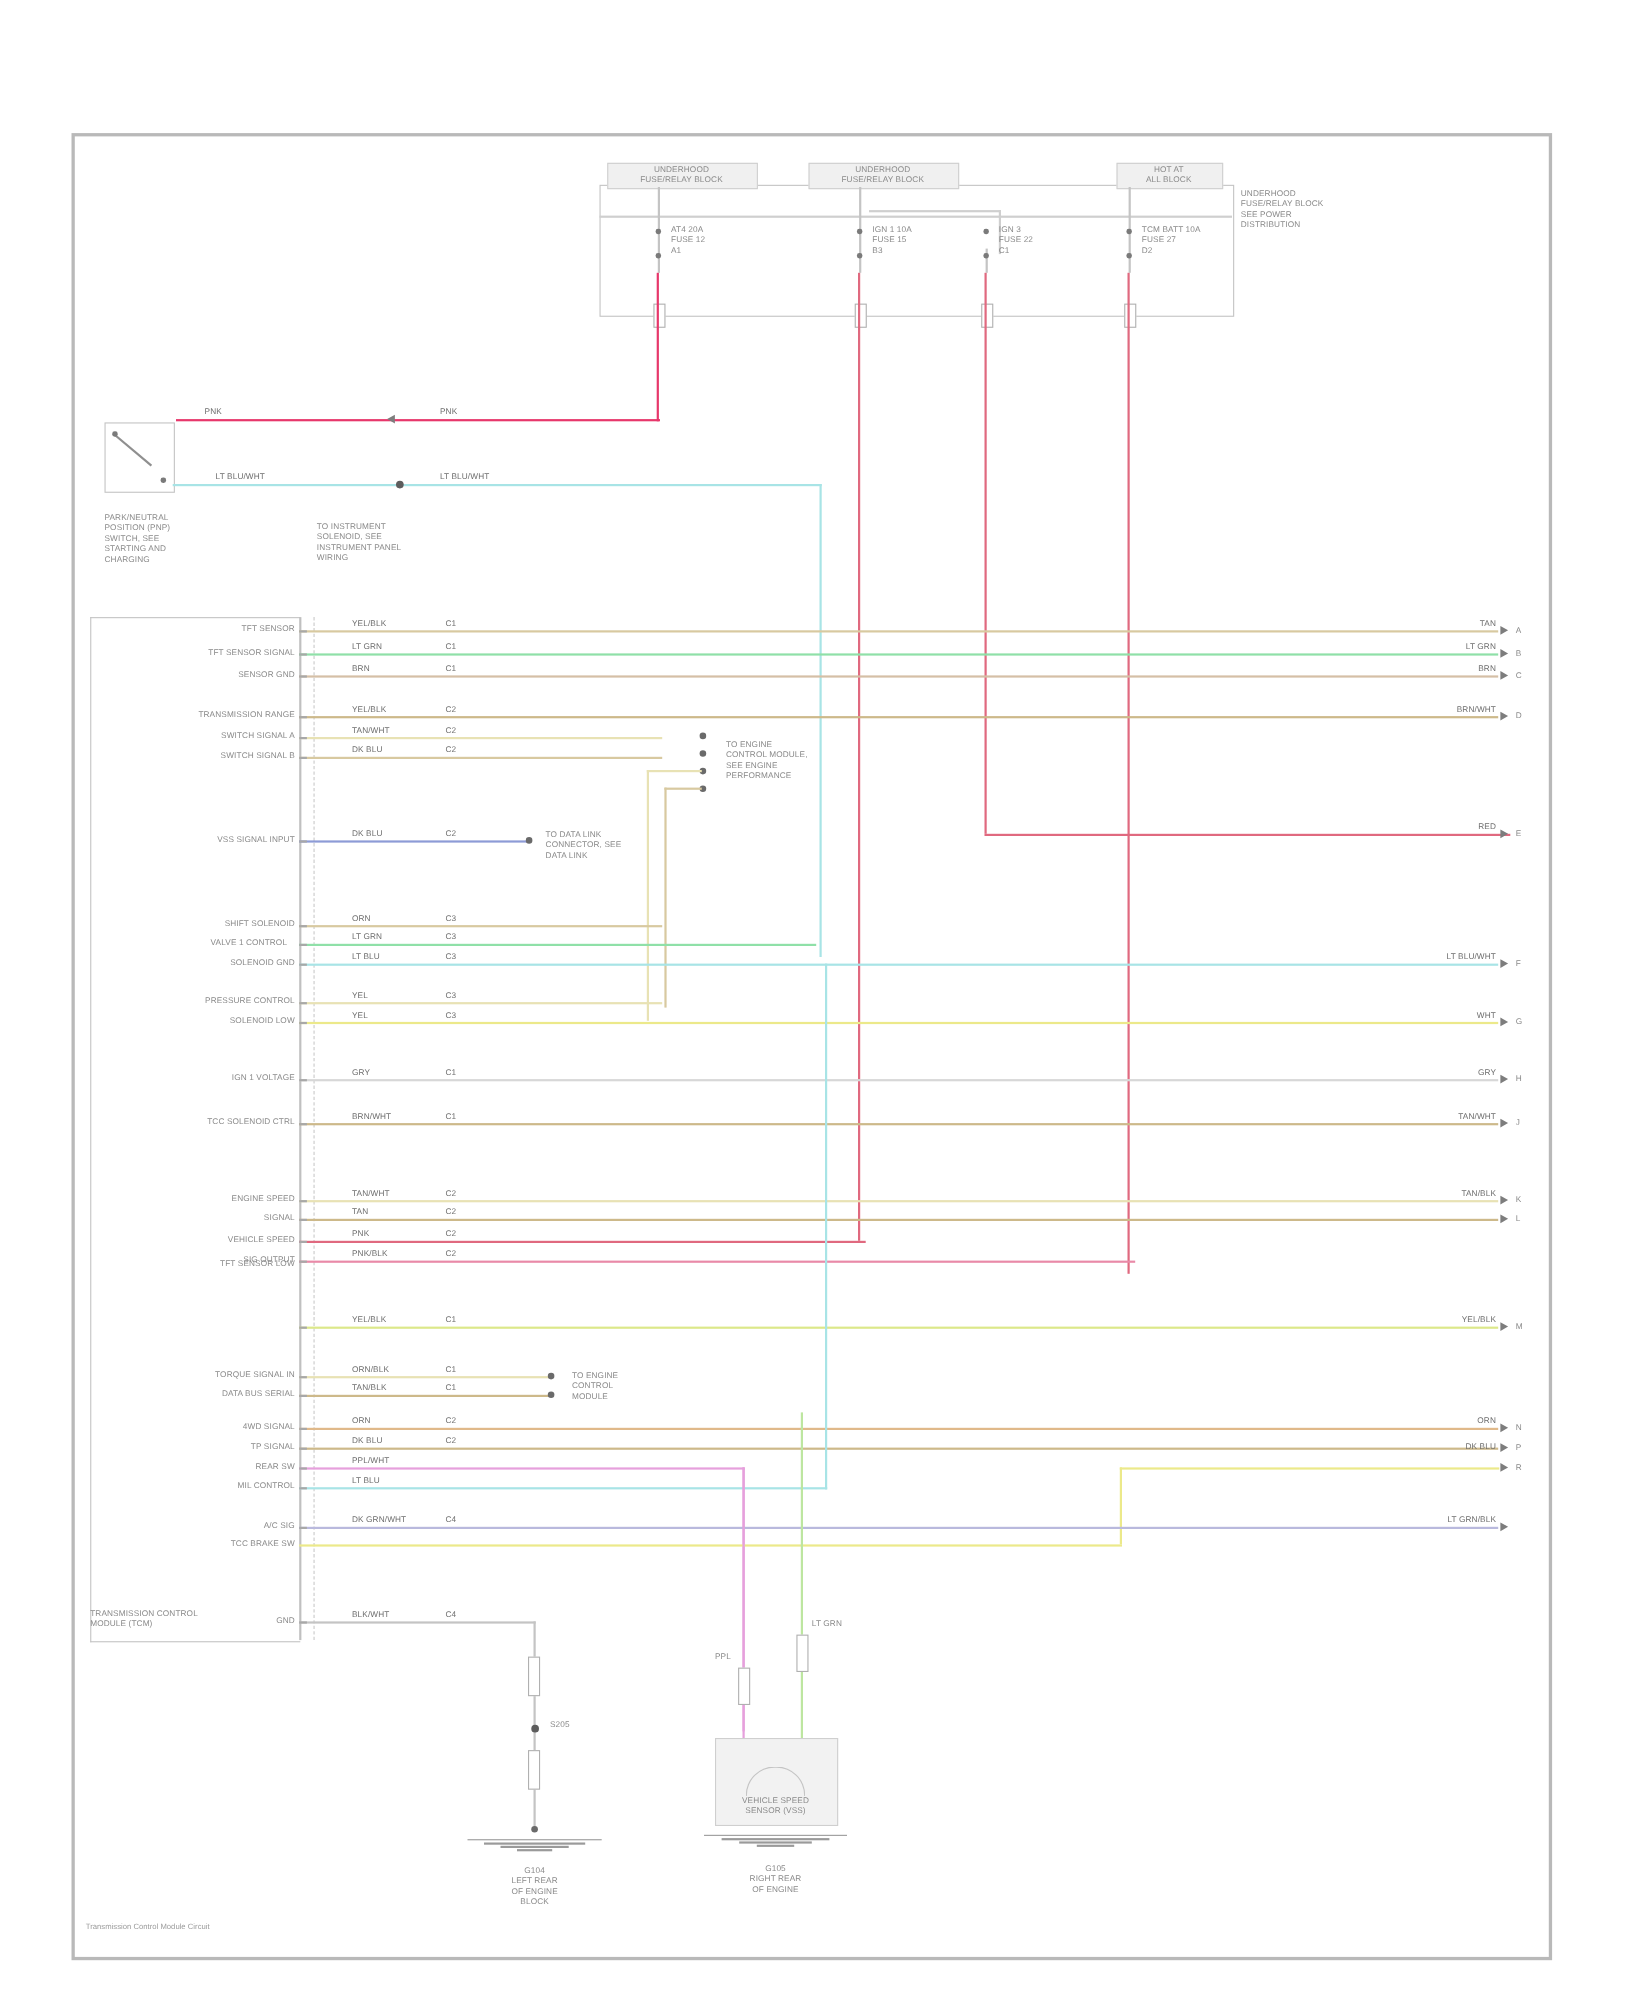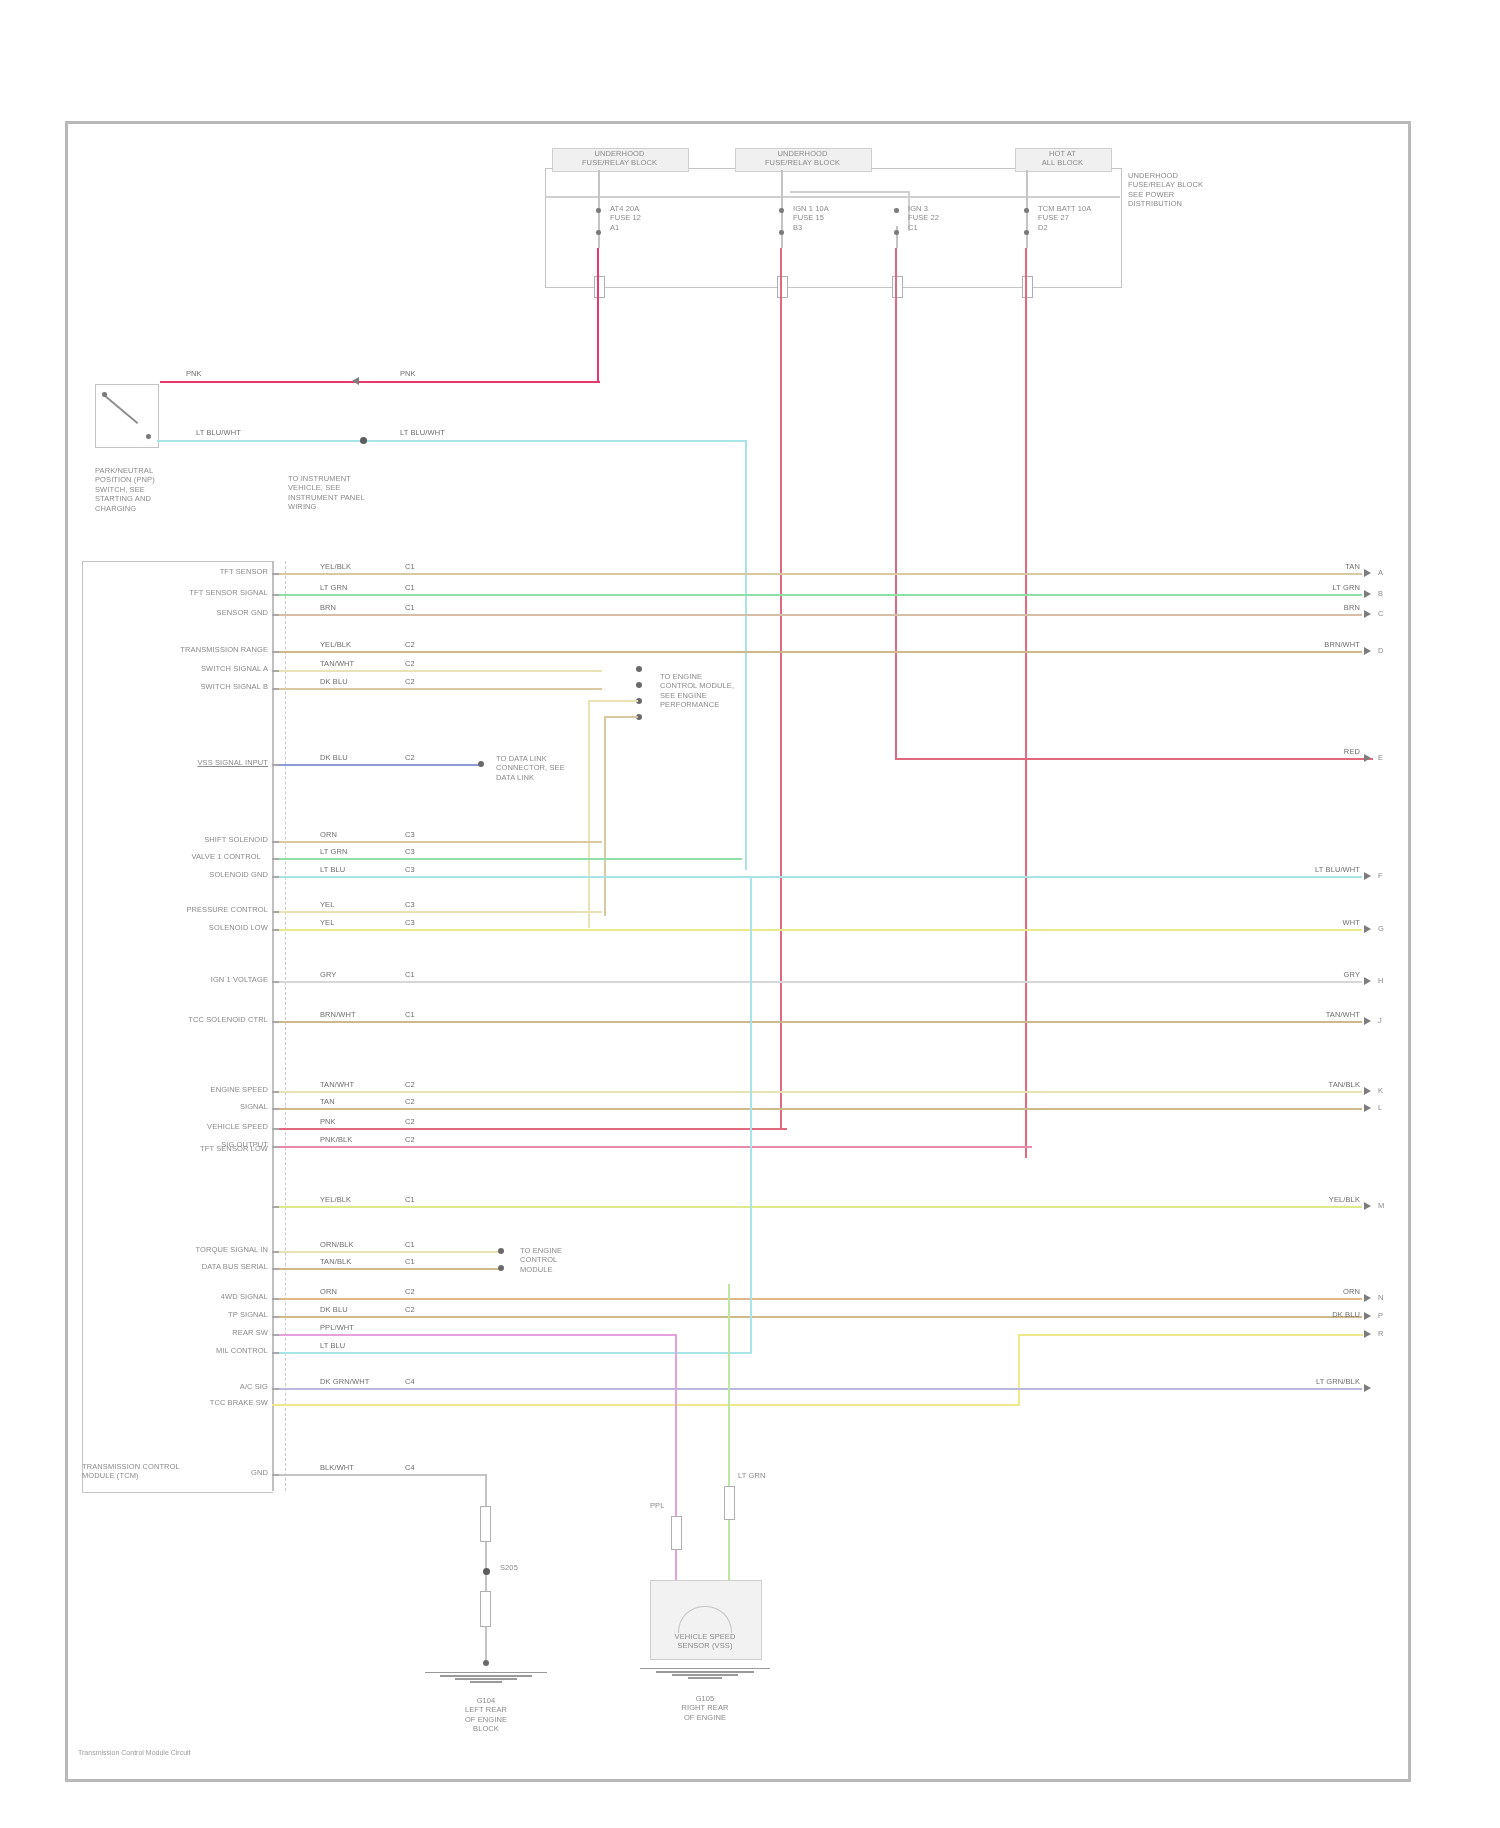--- a/index.html
+++ b/index.html
@@ -112,21 +112,21 @@
 SWITCH, SEE
 STARTING AND
 CHARGING</div>
 
   <div class="wire h" style="left:157px;top:404px;width:590px;background:#a8e4e6;"></div>
   <div class="wire v" style="left:745px;top:404px;height:430px;background:#a8e4e6;"></div>
   <div class="lbl dk" style="left:196px;top:392px;">LT BLU/WHT</div>
   <div class="lbl dk" style="left:400px;top:392px;">LT BLU/WHT</div>
   <div class="splice" style="left:360px;top:401px;"></div>
   <div class="lbl" style="left:288px;top:438px;width:160px;">TO INSTRUMENT
-VEHICLE, SEE
+SOLENOID, SEE
 INSTRUMENT PANEL
 WIRING</div>
 
   <div class="box" style="left:82px;top:525px;width:190px;height:930px;border-right:none;"></div>
   <div class="conn" style="left:272px;top:525px;height:930px;"></div>
   <div class="dash" style="left:285px;top:525px;height:930px;"></div>
   <div class="lbl" style="left:82px;top:1426px;width:190px;">TRANSMISSION CONTROL
 MODULE (TCM)</div>
 
   <div class="wire h" style="left:272px;top:537px;width:1090px;background:#d8c9a0;"></div>
@@ -176,21 +176,21 @@
 CONTROL MODULE,
 SEE ENGINE
 PERFORMANCE</div>
 
   <div class="wire v" style="left:588px;top:664px;height:228px;background:#e8e2b4;"></div>
   <div class="wire h" style="left:588px;top:664px;width:50px;background:#e8e2b4;"></div>
   <div class="wire v" style="left:604px;top:680px;height:200px;background:#d8c9a0;"></div>
   <div class="wire h" style="left:604px;top:680px;width:34px;background:#d8c9a0;"></div>
 
   <div class="wire h" style="left:272px;top:728px;width:210px;background:#8d9bd6;"></div>
-  <div class="lbl r" style="left:130px;top:722px;width:138px;text-decoration:underline;">VSS SIGNAL INPUT</div>
+  <div class="lbl r" style="left:130px;top:722px;width:138px;">VSS SIGNAL INPUT</div>
   <div class="lbl dk" style="left:320px;top:717px;">DK BLU</div>
   <div class="lbl dk" style="left:405px;top:717px;">C2</div>
   <div class="dot" style="left:478px;top:725px;"></div>
   <div class="lbl" style="left:496px;top:718px;width:105px;">TO DATA LINK
 CONNECTOR, SEE
 DATA LINK</div>
 
   <div class="lbl dk r" style="left:1250px;top:711px;width:110px;">RED</div>
   <div class="arrow" style="left:1364px;top:718px;"></div>
   <div class="lbl" style="left:1378px;top:717px;">E</div>

